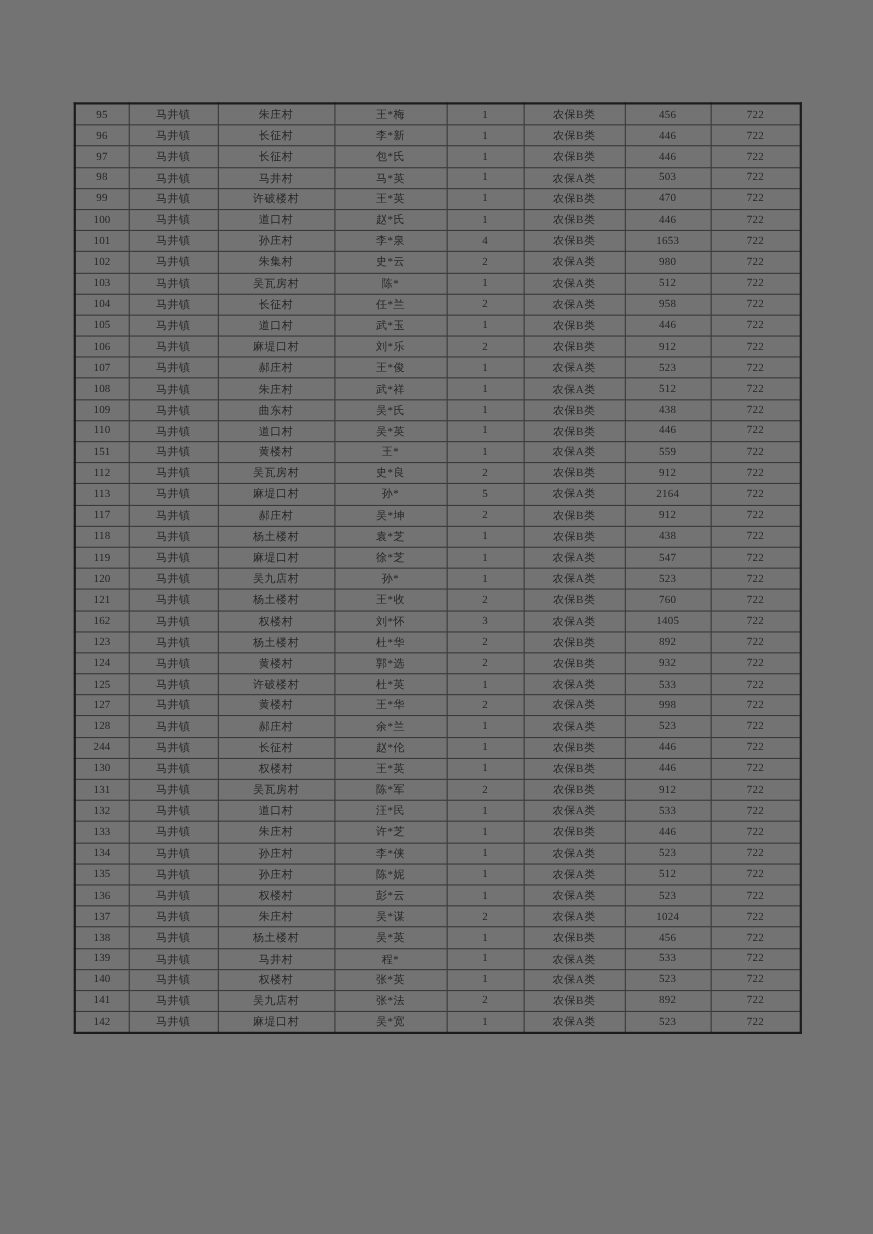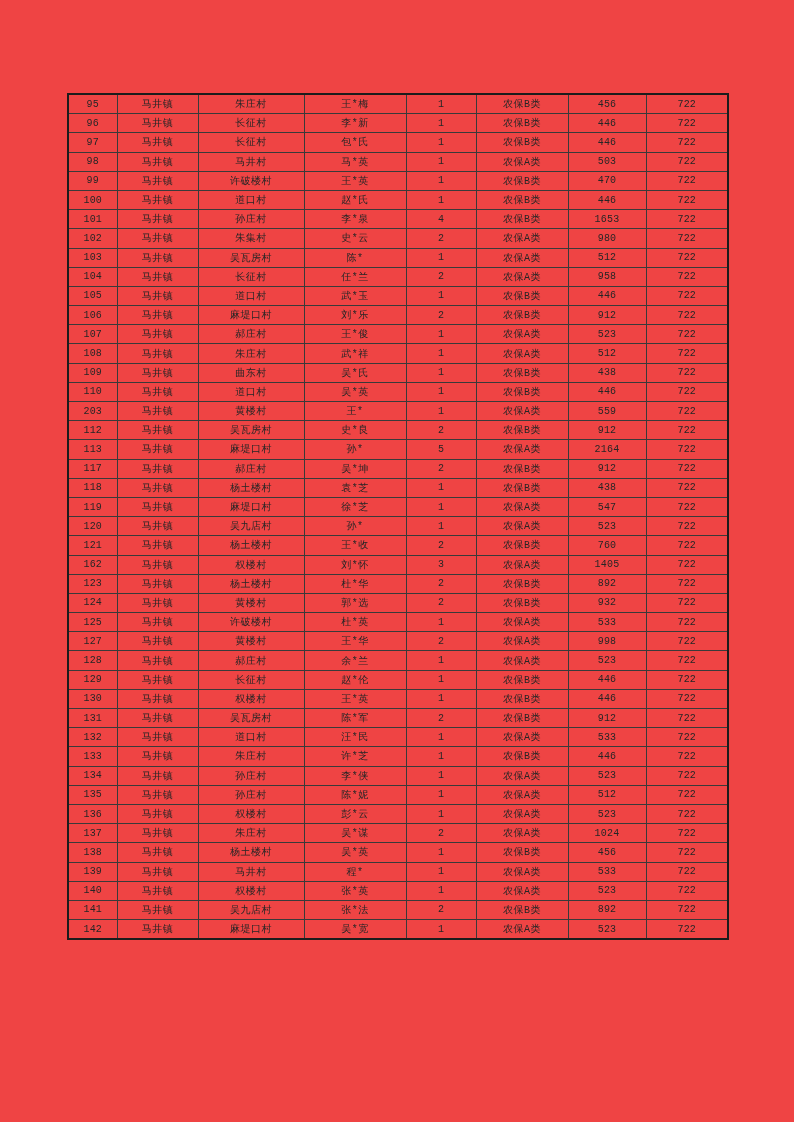--- a/index.html
+++ b/index.html
@@ -4,22 +4,22 @@
 <style>
   html, body {
     margin: 0;
     padding: 0;
     background: #ffffff;
   }
   .sheet {
     position: relative;
     width: 794px;
     height: 1122px;
-    background: #ef4444;
-    font-family: Liberation Mono, monospace;
+    background: #737373;
+    font-family: Liberation Serif, serif;
     overflow: hidden;
   }
   .doc-table {
     position: absolute;
     left: 67px;
     top: 93px;
     width: 660px;
     border-collapse: collapse;
     table-layout: fixed;
     border: 2px solid #1c1c1c;
@@ -210,21 +210,21 @@
           <td class="num">110</td>
           <td>马井镇</td>
           <td>道口村</td>
           <td>吴*英</td>
           <td class="num">1</td>
           <td>农保B类</td>
           <td class="num">446</td>
           <td class="num">722</td>
         </tr>
         <tr>
-          <td class="num">203</td>
+          <td class="num">151</td>
           <td>马井镇</td>
           <td>黄楼村</td>
           <td>王*</td>
           <td class="num">1</td>
           <td>农保A类</td>
           <td class="num">559</td>
           <td class="num">722</td>
         </tr>
         <tr>
           <td class="num">112</td>
@@ -350,21 +350,21 @@
           <td class="num">128</td>
           <td>马井镇</td>
           <td>郝庄村</td>
           <td>余*兰</td>
           <td class="num">1</td>
           <td>农保A类</td>
           <td class="num">523</td>
           <td class="num">722</td>
         </tr>
         <tr>
-          <td class="num">129</td>
+          <td class="num">244</td>
           <td>马井镇</td>
           <td>长征村</td>
           <td>赵*伦</td>
           <td class="num">1</td>
           <td>农保B类</td>
           <td class="num">446</td>
           <td class="num">722</td>
         </tr>
         <tr>
           <td class="num">130</td>

